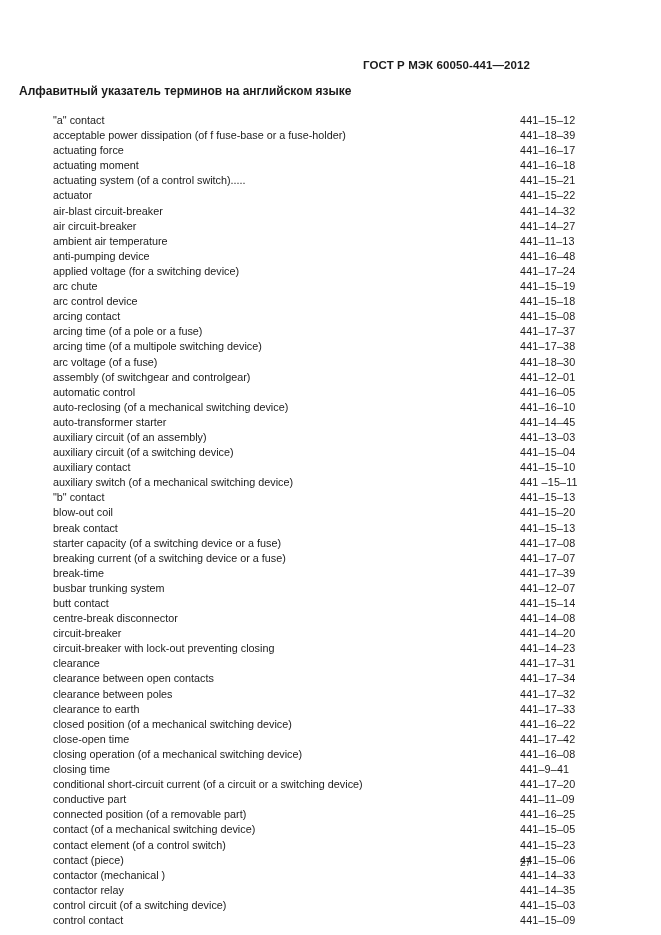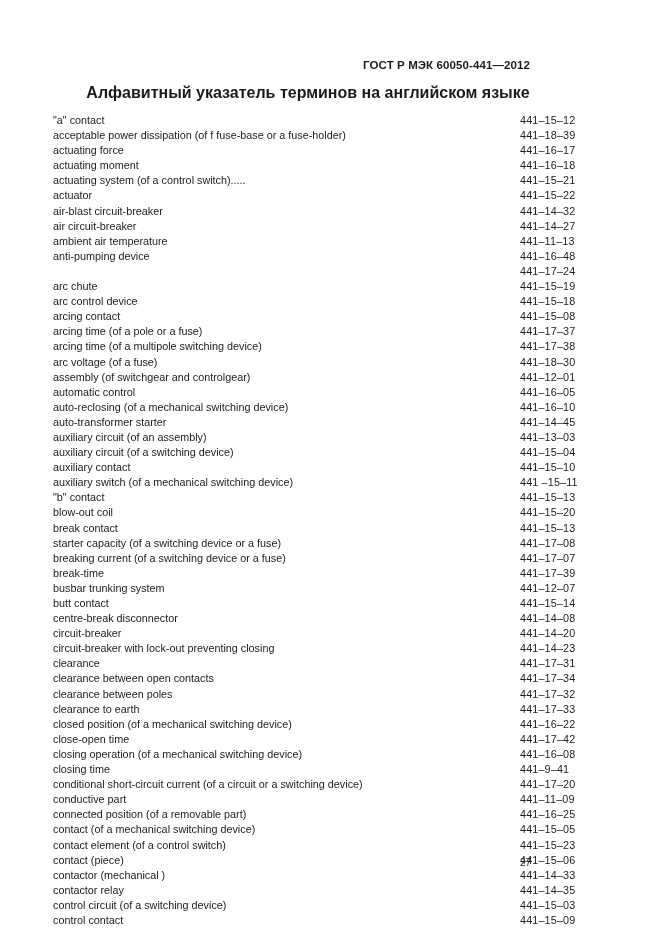--- a/index.html
+++ b/index.html
@@ -30,24 +30,24 @@
     font-size: 11.5px;
     font-weight: bold;
     letter-spacing: 0.1px;
     white-space: nowrap;
   }
   .index-title {
     position: absolute;
     left: 0;
     right: 0;
     top: 84px;
-    text-align: center;
-    font-size: 16px;
+    text-align: left;
+    font-size: 12px;
     font-weight: bold;
-    padding-left: 30px;
+    padding-left: 19px;
   }
   .entries {
     position: absolute;
     left: 53px;
     top: 113px;
     width: 558px;
   }
   .entry {
     position: relative;
     height: 15.1px;
@@ -119,20 +119,21 @@
       </div>
       <div class="entry">
         <span class="entry-term">ambient air temperature</span>
         <span class="entry-ref">441–11–13</span>
       </div>
       <div class="entry">
         <span class="entry-term">anti-pumping device</span>
         <span class="entry-ref">441–16–48</span>
       </div>
       <div class="entry">
+        <span class="entry-term">applied voltage (for a switching device)</span>
         <span class="entry-ref">441–17–24</span>
       </div>
       <div class="entry">
         <span class="entry-term">arc chute</span>
         <span class="entry-ref">441–15–19</span>
       </div>
       <div class="entry">
         <span class="entry-term">arc control device</span>
         <span class="entry-ref">441–15–18</span>
       </div>

